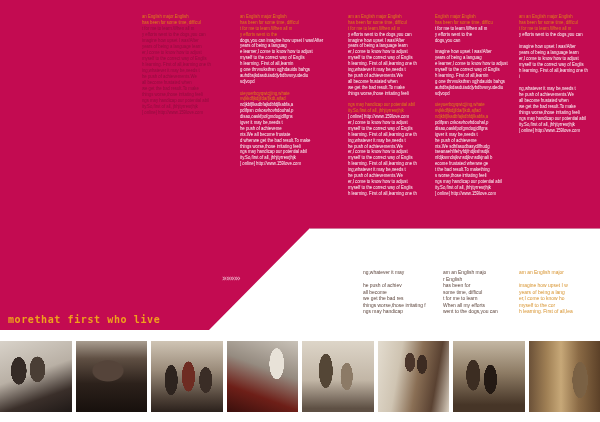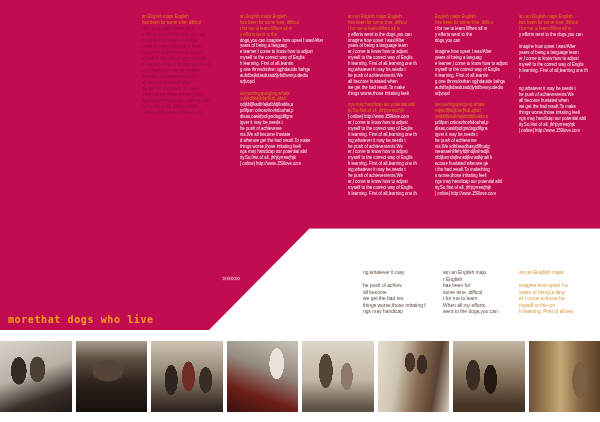--- a/index.html
+++ b/index.html
@@ -198,21 +198,21 @@
         <div class="ln ln-w" style="height: 6px;">we get the bad result.To make</div>
         <div class="ln ln-w" style="height: 6px;">things worse,those irritating feeli</div>
         <div class="ln ln-w" style="height: 6px;">ngs may handicap our potential abil</div>
         <div class="ln ln-w" style="height: 6px;">ity.So,first of all, jhhjtyrresrjhjk</div>
         <div class="ln ln-w" style="height: 6px;">[  online] http://www.159love.com</div>
       </div>
     </div>
 
   <span id="dashed-arrow">»»»»›</span>
 
-  <div id="headline">morethat dogs who live</div>
+  <div id="headline">morethat first who live</div>
 
   <div id="bottom-columns">
       <div class="col bottom-col" style="left: 363px; top: 270px;">
         <div class="ln ln-b" style="height: 6.5px;">ng,whatever it may</div>
         <div class="ln ln-b" style="height: 6.5px;">&nbsp;</div>
         <div class="ln ln-b" style="height: 6.5px;">he push of achiev</div>
         <div class="ln ln-b" style="height: 6.5px;">all become</div>
         <div class="ln ln-b" style="height: 6.5px;">we get the bad res</div>
         <div class="ln ln-b" style="height: 6.5px;">things worse,those irritating f</div>
         <div class="ln ln-b" style="height: 6.5px;">ngs may handicap</div>

